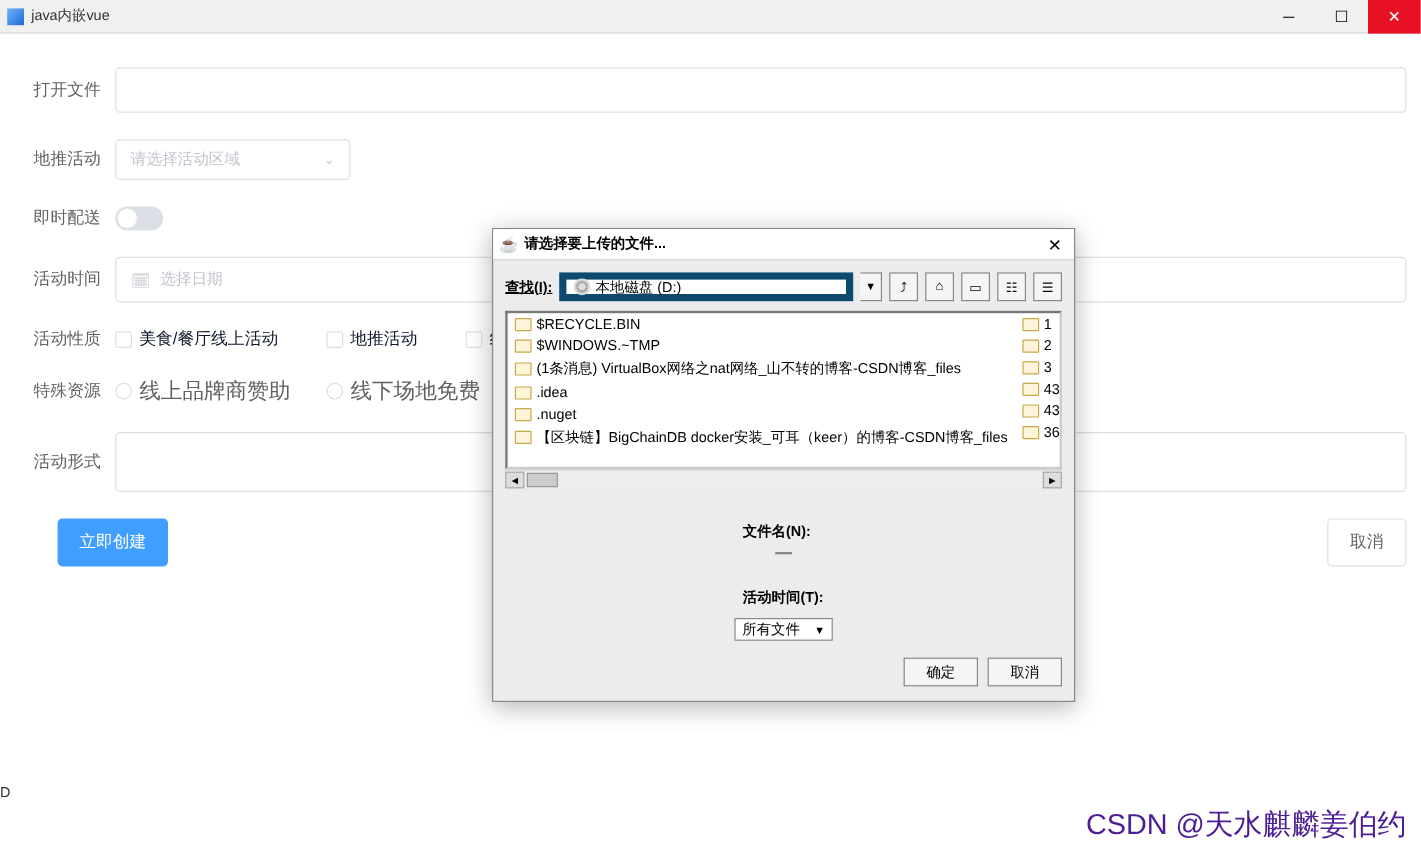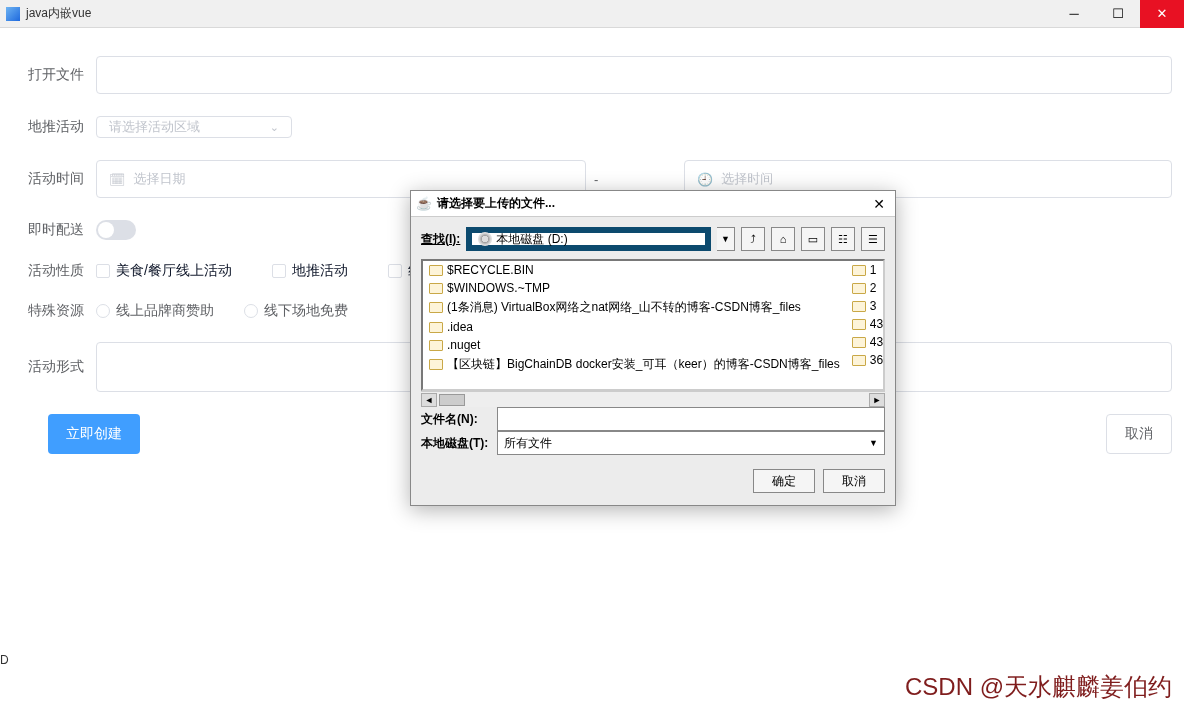--- a/index.html
+++ b/index.html
@@ -7,31 +7,31 @@
 .titlebar { height: 28px; background: #f0f0f0; display: flex; align-items: center; padding-left: 6px; border-bottom: 1px solid #d9d9d9; }
 .titlebar-icon { width: 14px; height: 14px; background: linear-gradient(135deg,#6db3f2,#1e69de); margin-right: 6px; }
 .titlebar-title { flex: 1; font-size: 12px; color: #333; }
 .win-btns { display: flex; }
 .win-btn { width: 44px; height: 28px; display: flex; align-items: center; justify-content: center; cursor: pointer; }
 .win-close { background: #e81123; color: #fff; }
 .form-wrap { padding: 28px 12px 12px 12px; }
 .form-row { display: flex; align-items: center; margin-bottom: 22px; }
 .form-label { width: 72px; text-align: right; margin-right: 12px; color: #606266; font-size: 14px; }
 .el-input { flex: 1; height: 38px; border: 1px solid #dcdfe6; border-radius: 4px; padding: 0 12px; display: flex; align-items: center; color: #c0c4cc; }
-.el-select { width: 196px; height: 22px; border: 1px solid #dcdfe6; border-radius: 4px; padding: 1px 12px; display: flex; align-items: center; justify-content: space-between; color: #c0c4cc; }
+.el-select { width: 196px; height: 34px; border: 1px solid #dcdfe6; border-radius: 4px; padding: 1px 12px; display: flex; align-items: center; justify-content: space-between; color: #c0c4cc; }
 .date-row { display: flex; align-items: center; flex: 1; }
 .date-picker { width: 490px; height: 38px; border: 1px solid #dcdfe6; border-radius: 4px; padding: 0 12px; display: flex; align-items: center; color: #c0c4cc; gap: 8px; }
 .time-picker { width: 488px; height: 38px; border: 1px solid #dcdfe6; border-radius: 4px; padding: 0 12px; display: flex; align-items: center; color: #c0c4cc; gap: 8px; margin-left: auto; }
 .switch { width: 40px; height: 20px; background: #dcdfe6; border-radius: 10px; position: relative; }
 .switch::after { content: ""; position: absolute; width: 16px; height: 16px; background: #fff; border-radius: 50%; top: 2px; left: 2px; }
 .checkbox-group { display: flex; gap: 40px; }
 .checkbox { display: flex; align-items: center; gap: 6px; color: #0f172a; font-size: 14px; }
 .check { width: 14px; height: 14px; border: 1px solid #dcdfe6; border-radius: 2px; }
 .radio-group { display: flex; gap: 30px; }
-.radio { display: flex; align-items: center; gap: 6px; color: #606266; font-size: 14px; }
+.radio { display: flex; align-items: center; gap: 6px; color: #606266; font-size: 18px; }
 .rcircle { width: 14px; height: 14px; border: 1px solid #dcdfe6; border-radius: 50%; }
 .textarea { flex: 1; height: 50px; border: 1px solid #dcdfe6; border-radius: 4px; }
 .btns { display: flex; gap: 12px; margin-left: 36px; justify-content: space-between; }
 .btn-primary { background: #409eff; color: #fff; border: none; border-radius: 4px; padding: 10px 18px; font-size: 14px; cursor: pointer; }
 .btn-default { background: #fff; color: #606266; border: 1px solid #dcdfe6; border-radius: 4px; padding: 10px 18px; font-size: 14px; cursor: pointer; }
 .chevron { font-size: 11px; color: #c0c4cc; }
 
 .dialog { position: absolute; left: 410px; top: 190px; width: 486px; background: #ececec; border: 1px solid #888; box-shadow: 0 4px 20px rgba(0,0,0,0.3); }
 .dlg-title { height: 26px; display: flex; align-items: center; padding: 0 6px; background: #fff; border-bottom: 1px solid #ccc; }
 .java-icon { width: 14px; height: 14px; margin-right: 6px; display: flex; align-items: center; justify-content: center; }
@@ -46,27 +46,27 @@
 .file-list { border: 2px inset #ccc; background: #fff; height: 132px; overflow: hidden; }
 .file-cols { display: flex; height: 100%; }
 .file-col { display: flex; flex-direction: column; }
 .file-col.left { flex: 1; }
 .file-col.right { width: 50px; border-left: none; }
 .file-item { display: flex; align-items: center; padding: 2px 6px; font-size: 12px; gap: 4px; white-space: nowrap; }
 .folder-ico { width: 14px; height: 11px; background: #fdf4d9; border: 1px solid #c9a847; border-radius: 1px; flex-shrink: 0; }
 .scroll-track { height: 16px; background: #eee; border-top: 1px solid #ccc; display: flex; align-items: center; }
 .scroll-btn { width: 16px; height: 14px; background: #ddd; border: 1px solid #aaa; font-size: 9px; display: flex; align-items: center; justify-content: center; }
 .scroll-thumb { width: 26px; height: 12px; background: #ccc; border: 1px solid #999; margin-left: 2px; }
-.field-row { display: flex; align-items: center; gap: 8px; margin-top: 0; }
+.field-row { display: flex; align-items: center; gap: 8px; margin-top: 28px; flex-direction: column; }
 .field-label { width: 68px; font-size: 12px; font-weight: bold; }
 .field-input { flex: 1; height: 24px; border: 1px solid #888; background: #fff; padding: 0 6px; font-size: 12px; display: flex; align-items: center; gap: 12px; }
 .dlg-btns { display: flex; justify-content: flex-end; gap: 8px; margin-top: 14px; }
 .dlg-btn { width: 62px; height: 24px; border: 1px solid #888; background: #f5f5f5; font-size: 12px; cursor: pointer; }
 .disk-ico { width: 14px; height: 14px; border-radius: 50%; background: radial-gradient(circle,#ddd 30%,#999 32%,#ddd 60%); flex-shrink: 0; margin-right: 4px; }
-.watermark { position: absolute; right: 12px; bottom: 10px; color: #7f1d1d; font-size: 24px; font-family: sans-serif; text-align: center; }
+.watermark { position: absolute; right: 12px; bottom: 10px; color: #4c1d95; font-size: 24px; font-family: sans-serif; text-align: center; }
 .debug-d { position: absolute; left: 0px; bottom: 46px; font-size: 12px; color: #333; }
 </style>
 </head>
 <body>
 
 <div class="titlebar">
   <div class="titlebar-icon"></div>
   <div class="titlebar-title">java内嵌vue</div>
   <div class="win-btns">
     <div class="win-btn">─</div>
@@ -81,36 +81,36 @@
     <div class="el-input"></div>
   </div>
   <div class="form-row">
     <div class="form-label">地推活动</div>
     <div class="el-select">
       <span>请选择活动区域</span>
       <span class="chevron">⌄</span>
     </div>
   </div>
   <div class="form-row">
+    <div class="form-label">即时配送</div>
+    <div class="switch"></div>
+  </div>
+  <div class="form-row">
     <div class="form-label">活动时间</div>
     <div class="date-row">
       <div class="date-picker">
         <span>🗓</span>
         <span>选择日期</span>
       </div>
       <span style="margin: 0 8px; color:#606266">-</span>
       <div class="time-picker">
         <span>🕘</span>
         <span>选择时间</span>
       </div>
     </div>
-  </div>
-  <div class="form-row">
-    <div class="form-label">即时配送</div>
-    <div class="switch"></div>
   </div>
   <div class="form-row">
     <div class="form-label">活动性质</div>
     <div class="checkbox-group">
       <label class="checkbox">
           <span class="check"></span>
           <span>美食/餐厅线上活动</span>
         </label>
       <label class="checkbox">
           <span class="check"></span>
@@ -226,21 +226,21 @@
       <div class="scroll-btn">◄</div>
       <div class="scroll-thumb"></div>
       <div style="flex:1"></div>
       <div class="scroll-btn">►</div>
     </div>
     <div class="field-row">
       <span class="field-label">文件名(N):</span>
       <div class="field-input"></div>
     </div>
     <div class="field-row">
-      <span class="field-label">本地磁盘(T):</span>
+      <span class="field-label">活动时间(T):</span>
       <div class="field-input">
         <span>所有文件</span>
         <span style="margin-left:auto;font-size:9px">▼</span>
       </div>
     </div>
     <div class="dlg-btns">
       <button class="dlg-btn">确定</button>
       <button class="dlg-btn">取消</button>
     </div>
   </div>

